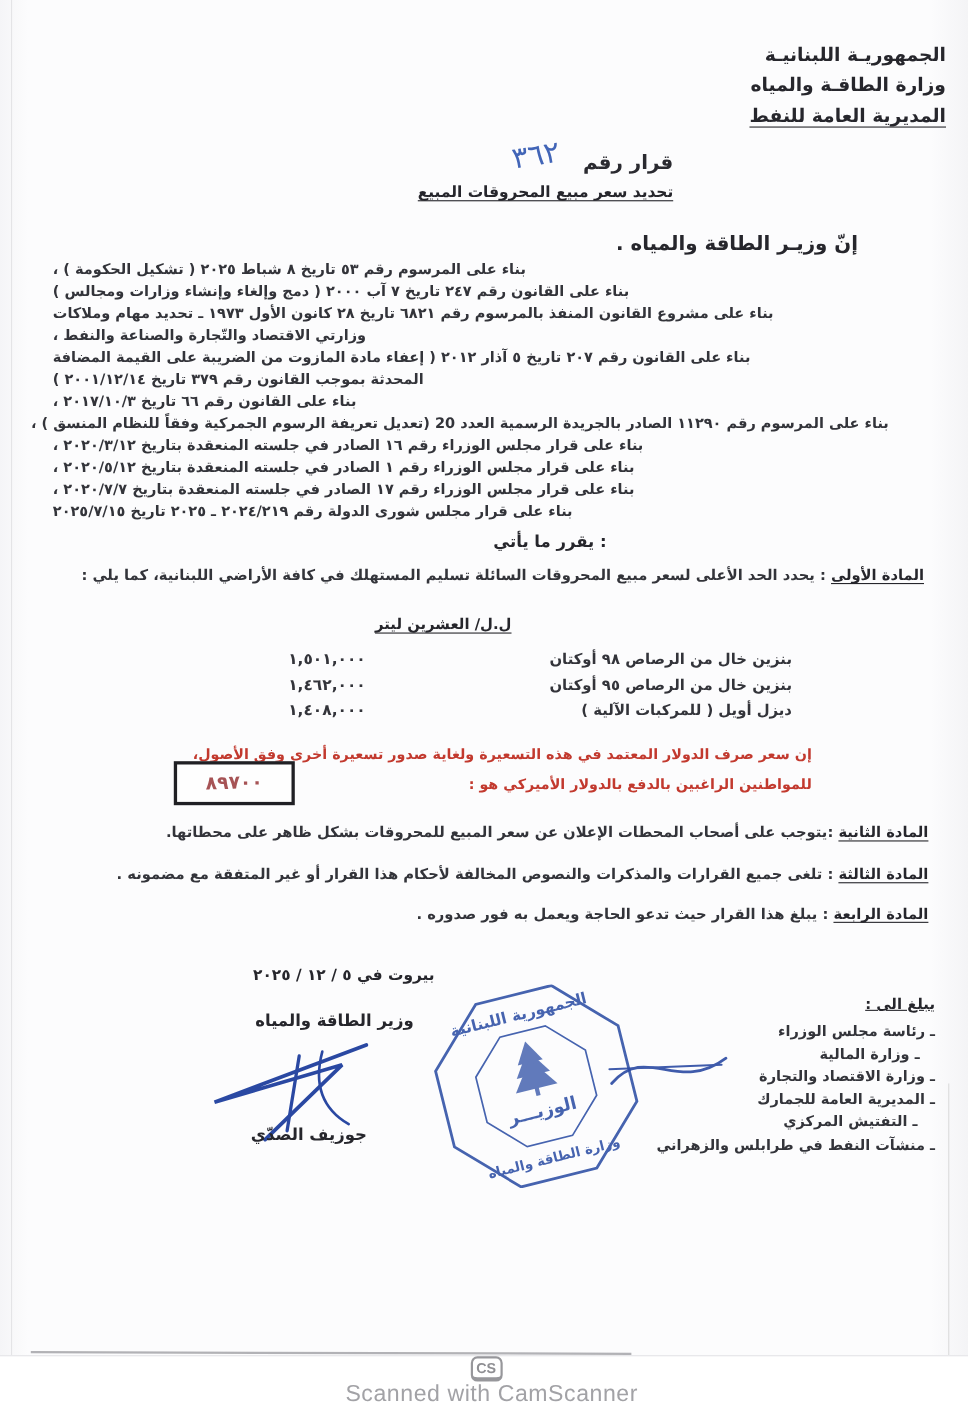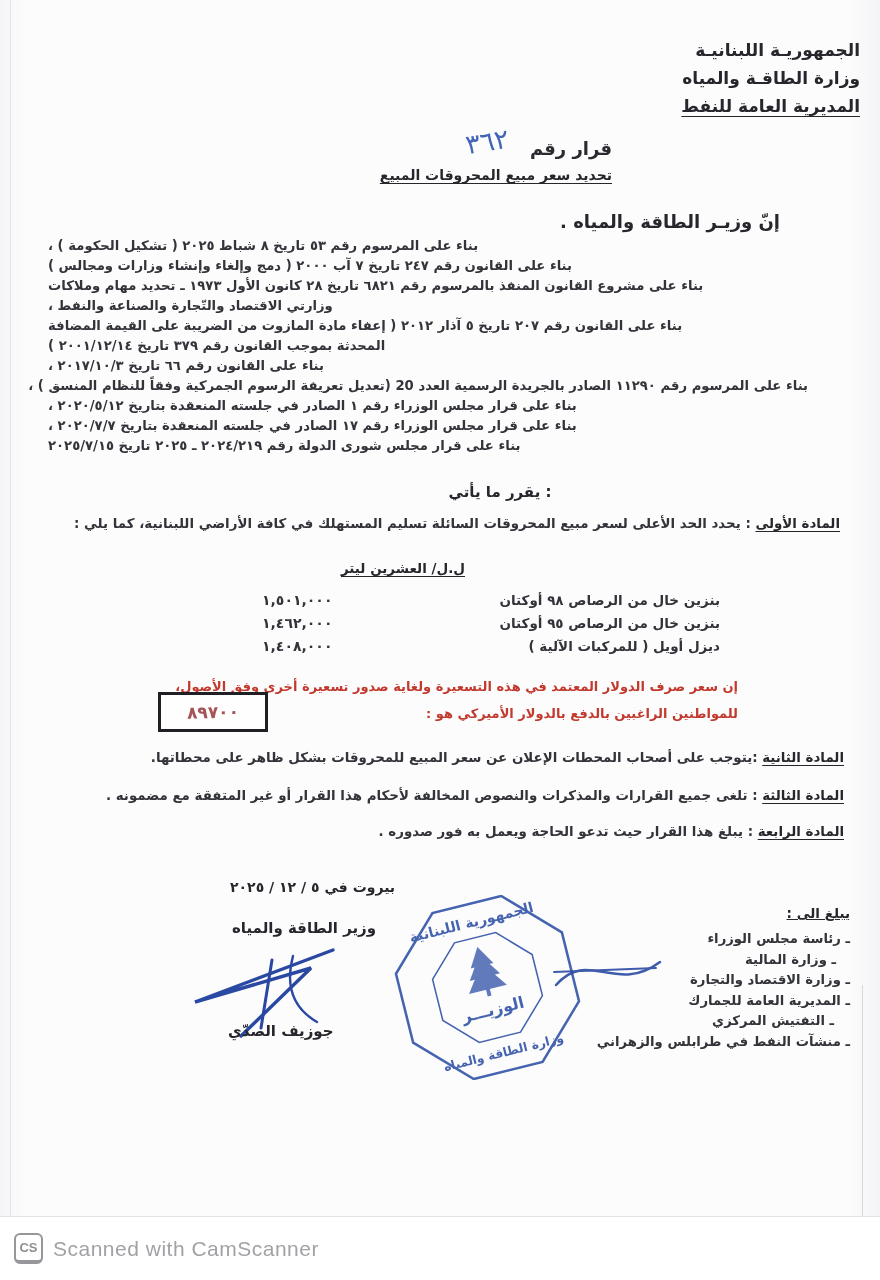--- a/index.html
+++ b/index.html
@@ -60,23 +60,23 @@
   .dist-heading{top:905px; right:30px; direction:rtl; font-weight:bold; font-size:13.5px; text-decoration:underline; color:#26262c;}
   .dist-items{top:929px; right:30px; direction:rtl; text-align:right; font-weight:bold; font-size:13.2px; line-height:20.5px; color:#33343a;}
   .dist-items div:nth-child(2){padding-right:14px;}
   .dist-items div:nth-child(5){padding-right:16px;}
 
   .sig-svg{top:938px; left:175px;}
   .stamp-svg{top:895px; left:390px; opacity:.88;}
   .scribble-svg{top:940px; left:548px;}
   .stamp-text{font-family:"DejaVu Sans",sans-serif; font-weight:bold; fill:#2d4fa5;}
 
-  .camscanner{position:absolute; left:0; bottom:0; width:880px; height:64px; background:#ffffff;
+  .camscanner{position:absolute; left:0; bottom:0; width:880px; height:48px; background:#ffffff;
               border-top:1px solid #e3e3e6; display:flex; align-items:center; padding-left:14px; box-sizing:border-box;
-              font-family:"Liberation Sans",sans-serif;}
+              font-family:"Liberation Sans",sans-serif;flex-direction:column;}
   .cs-badge{display:inline-flex; align-items:center; justify-content:center; width:25px; height:25px;
             border:2px solid #97979b; border-bottom-width:4px; border-radius:6px; color:#8f8f93;
             font-size:13px; font-weight:bold; margin-right:10px;}
   .cs-text{color:#a2a2a6; font-size:21px; letter-spacing:.5px;}
 </style>
 </head>
 <body>
 
 <div class="page">
 
@@ -100,20 +100,21 @@
 
   <div class="abs recitals">
     <div class="rl">بناء على المرسوم رقم ٥٣  تاريخ ٨ شباط ٢٠٢٥ ( تشكيل الحكومة ) ،</div>
     <div class="rl">بناء على القانون رقم ٢٤٧ تاريخ ٧ آب ٢٠٠٠ ( دمج وإلغاء وإنشاء وزارات ومجالس )</div>
     <div class="rl">بناء على مشروع القانون المنفذ بالمرسوم رقم ٦٨٢١ تاريخ ٢٨ كانون الأول ١٩٧٣ ـ تحديد مهام وملاكات</div>
     <div class="rl cont">وزارتي الاقتصاد والتّجارة والصناعة والنفط ،</div>
     <div class="rl">بناء على القانون رقم ٢٠٧ تاريخ ٥ آذار ٢٠١٢ ( إعفاء مادة المازوت من الضريبة على القيمة المضافة</div>
     <div class="rl cont">المحدثة بموجب القانون رقم ٣٧٩ تاريخ ٢٠٠١/١٢/١٤ )</div>
     <div class="rl">بناء على القانون رقم ٦٦ تاريخ ٢٠١٧/١٠/٣ ،</div>
     <div class="rl">بناء على المرسوم رقم ١١٢٩٠ الصادر بالجريدة الرسمية العدد 20 (تعديل تعريفة الرسوم الجمركية وفقاً للنظام المنسق ) ،</div>
+    <div class="rl">بناء على قرار مجلس الوزراء رقم ١٦ الصادر في جلسته المنعقدة بتاريخ ٢٠٢٠/٣/١٢ ،</div>
     <div class="rl">بناء على قرار مجلس الوزراء رقم ١ الصادر في جلسته المنعقدة بتاريخ ٢٠٢٠/٥/١٢ ،</div>
     <div class="rl">بناء على قرار مجلس الوزراء رقم ١٧ الصادر في جلسته المنعقدة بتاريخ ٢٠٢٠/٧/٧ ،</div>
     <div class="rl">بناء على قرار مجلس شورى الدولة رقم ٢٠٢٤/٢١٩ ـ ٢٠٢٥  تاريخ ٢٠٢٥/٧/١٥</div>
   </div>
 
   <div class="abs decide">يقرر ما يأتي :</div>
 
   <div class="abs article art1">
     <span class="art-h">المادة الأولى</span><span> : يحدد الحد الأعلى لسعر مبيع المحروقات السائلة تسليم المستهلك في كافة الأراضي اللبنانية، كما يلي :</span>
   </div>

